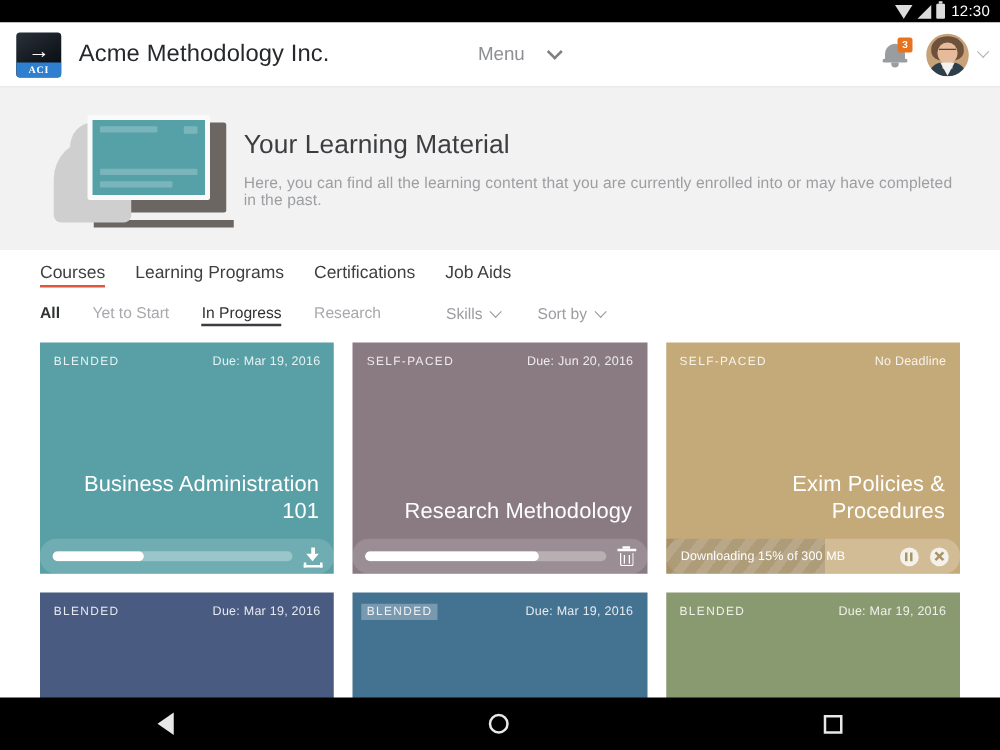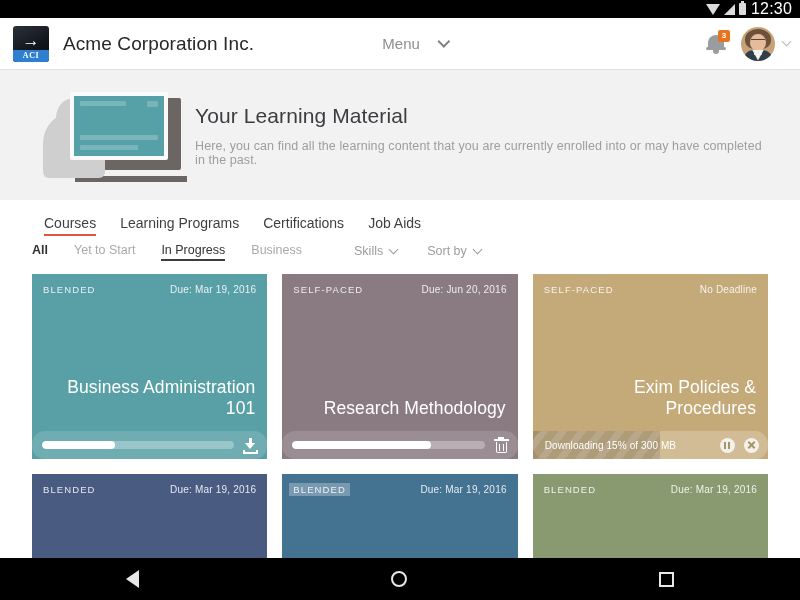--- a/index.html
+++ b/index.html
@@ -23,21 +23,21 @@
   }
   .ico-signal{
     width:0;height:0;border-left:11px solid transparent;border-bottom:11px solid #dcdcdc;
   }
   .ico-batt{
     width:7px;height:12px;background:#dcdcdc;position:relative;border-radius:1px;
   }
   .ico-batt:before{
     content:"";position:absolute;top:-2px;left:2px;width:3px;height:2px;background:#dcdcdc;
   }
-  .sb-time{font-size:16px;color:#fff;letter-spacing:.2px;}
+  .sb-time{font-size:12px;color:#fff;letter-spacing:.2px;}
 
   
   .appbar{
     height:52px;background:#ffffff;border-bottom:1px solid #e2e2e2;
     display:flex;align-items:center;position:relative;
   }
   .logo{
     width:36px;height:36px;margin-left:13px;border-radius:3px;
     background:linear-gradient(150deg,#2b3138 0%,#10161c 60%,#05090d 100%);
     position:relative;overflow:hidden;flex:none;
@@ -125,21 +125,21 @@
   .illus .dot1{position:absolute;right:6px;top:5px;width:11px;height:6px;background:#79b5bb;border-radius:1px;}
   .illus .line2{position:absolute;left:6px;bottom:16px;width:78px;height:5px;background:#79b5bb;border-radius:1px;}
   .illus .line3{position:absolute;left:6px;bottom:6px;width:58px;height:5px;background:#79b5bb;border-radius:1px;}
 
   .hero-text{margin-left:30px;}
   .hero-title{font-size:21px;color:#3b3d40;font-weight:normal;letter-spacing:.1px;}
   .hero-sub{font-size:12.5px;color:#9c9ea1;margin-top:11px;letter-spacing:.1px;}
 
   
   .tabs{
-    display:flex;align-items:flex-end;gap:24px;padding:0 44px;height:34px;background:#fff;
+    display:flex;align-items:center;gap:24px;padding:0 32px;height:34px;background:#fff;
     margin-top:2px;
   }
   .tab{
     font-size:14px;color:#3d3f42;padding-bottom:5px;cursor:pointer;position:relative;
   }
   .tab.active:after{
     content:"";position:absolute;left:0;right:0;bottom:0;height:2px;background:#e0553c;
   }
 
   
@@ -276,21 +276,21 @@
       <span class="ico-batt"></span>
     </div>
     <span class="sb-time">12:30</span>
   </div>
 
   <div class="appbar">
     <div class="logo">
       <span class="arrow">→</span>
       <span class="aci">ACI</span>
     </div>
-    <div class="org-name">Acme Corporation Inc.</div>
+    <div class="org-name">Acme Methodology Inc.</div>
 
     <div class="menu-wrap">
       <span class="menu-label">Menu</span>
       <span class="chev"></span>
     </div>
 
     <div class="hdr-right">
       <div class="bell">
         <span class="body"></span>
         <span class="base"></span>
@@ -332,21 +332,21 @@
     <div class="tab active">Courses</div>
     <div class="tab">Learning Programs</div>
     <div class="tab">Certifications</div>
     <div class="tab">Job Aids</div>
   </div>
 
   <div class="filters">
     <div class="fchip bold">All</div>
     <div class="fchip">Yet to Start</div>
     <div class="fchip sel">In Progress</div>
-    <div class="fchip">Business</div>
+    <div class="fchip">Research</div>
 
     <div class="fdrop" style="margin-left:26px;">
       <span>Skills</span>
       <span class="c"></span>
     </div>
     <div class="fdrop">
       <span>Sort by</span>
       <span class="c"></span>
     </div>
 

